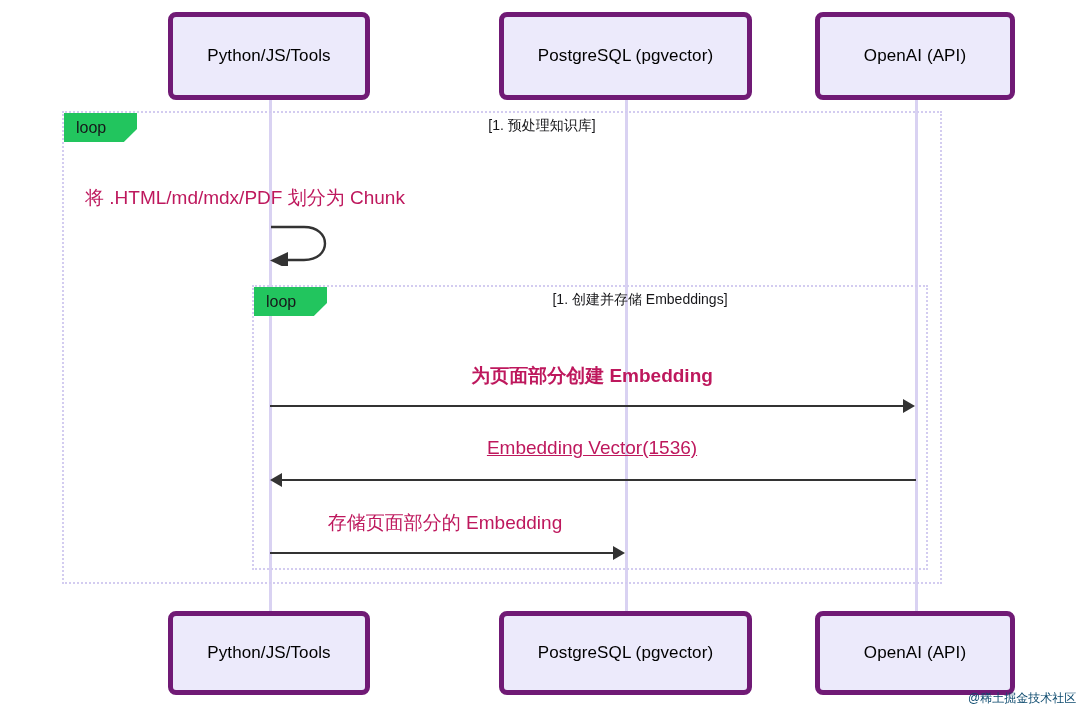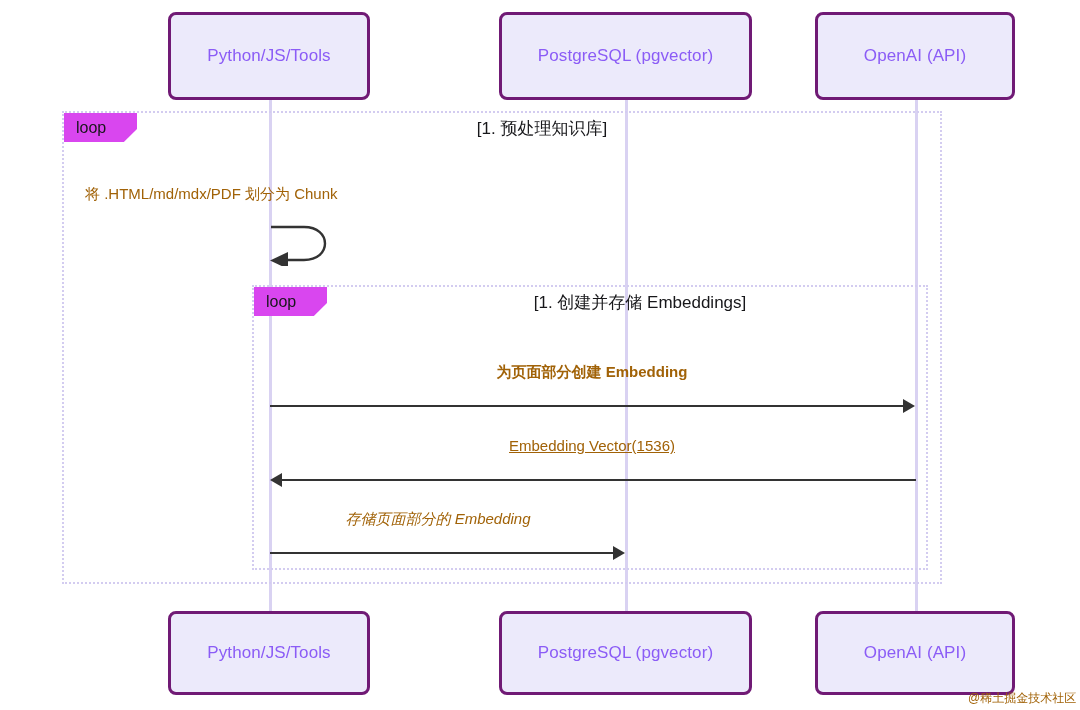--- a/index.html
+++ b/index.html
@@ -15,67 +15,67 @@
     width: 1080px;
     height: 710px;
     background: #ffffff;
     overflow: hidden;
   }
   
   .actor-box {
     position: absolute;
     box-sizing: border-box;
     background: #ECEAFB;
-    border: 3px solid #701a75;
+    border: 5px solid #701a75;
     border-radius: 8px;
     display: flex;
     align-items: center;
     justify-content: center;
-    color: #8b5cf6;
+    color: #000000;
     font-size: 17px;
     letter-spacing: 0.1px;
     white-space: nowrap;
   }
   
   .lifeline {
     position: absolute;
     width: 3px;
     background: #D9D2F2;
   }
   
   .frag {
     position: absolute;
     box-sizing: border-box;
     border: 2px dotted #D3CCF0;
     background: transparent;
   }
   .frag-tag {
     position: absolute;
-    background: #d946ef;
+    background: #22c55e;
     color: #17171a;
     font-size: 16px;
     line-height: 1;
     padding: 7px 16px 7px 12px;
     box-sizing: border-box;
     -webkit-clip-path: polygon(0 0, 100% 0, 100% 55%, 82% 100%, 0 100%);
     clip-path: polygon(0 0, 100% 0, 100% 55%, 82% 100%, 0 100%);
     white-space: nowrap;
   }
   .frag-title {
     position: absolute;
-    font-size: 17px;
+    font-size: 14px;
     color: #17171a;
     white-space: nowrap;
     text-align: center;
   }
   
   .msg-label {
     position: absolute;
-    font-size: 15px;
-    color: #a16207;
+    font-size: 19px;
+    color: #be185d;
     white-space: nowrap;
     text-align: center;
   }
   .msg-line {
     position: absolute;
     height: 2px;
     background: #333333;
   }
   .arrow-head {
     position: absolute;
@@ -90,21 +90,21 @@
   .arrow-left {
     border-right: 12px solid #333333;
   }
   .self-loop {
     position: absolute;
   }
   
   .watermark {
     position: absolute;
     font-size: 12px;
-    color: #a16207;
+    color: #0c4a6e;
     white-space: nowrap;
   }
 </style>
 </head>
 <body>
 
 <div id="diagram-root">
 
   <div class="lifeline" style="left:269px; top:98px; height:514px;"></div>
   <div class="lifeline" style="left:625px; top:98px; height:514px;"></div>
@@ -135,21 +135,21 @@
   </svg>
 
   <div class="msg-label" style="left:392px; top:363px; width:400px;font-weight:bold;">为页面部分创建 Embedding</div>
   <div class="msg-line" style="left:270px; top:405px; width:635px;"></div>
   <div class="arrow-head arrow-right" style="left:903px; top:399px;"></div>
 
   <div class="msg-label" style="left:392px; top:437px; width:400px;text-decoration:underline;">Embedding Vector(1536)</div>
   <div class="msg-line" style="left:282px; top:479px; width:634px;"></div>
   <div class="arrow-head arrow-left" style="left:270px; top:473px;"></div>
 
-  <div class="msg-label" style="left:238px; top:510px; width:400px;font-style:italic;">存储页面部分的 Embedding</div>
+  <div class="msg-label" style="left:245px; top:510px; width:400px;">存储页面部分的 Embedding</div>
   <div class="msg-line" style="left:270px; top:552px; width:345px;"></div>
   <div class="arrow-head arrow-right" style="left:613px; top:546px;"></div>
 
   <div class="actor-box" style="left:168px; top:611px; width:202px; height:84px;">
     <span>Python/JS/Tools</span>
   </div>
   <div class="actor-box" style="left:499px; top:611px; width:253px; height:84px;">
     <span>PostgreSQL (pgvector)</span>
   </div>
   <div class="actor-box" style="left:815px; top:611px; width:200px; height:84px;">

